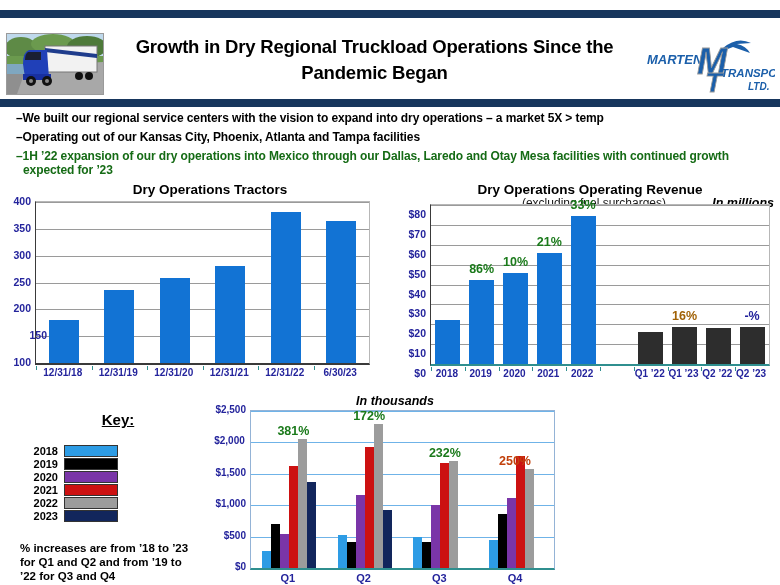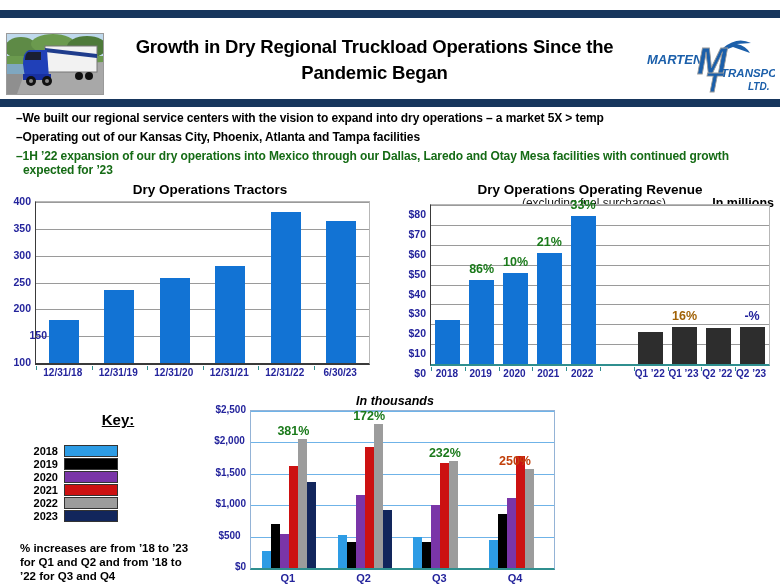--- a/index.html
+++ b/index.html
@@ -19,21 +19,21 @@
   .bullet.green{color:#156B15;}
 
   .chart{position:absolute;}
   #chart-tractors{left:12px;top:182px;width:396px;height:202px;}
   #chart-revenue{left:404px;top:182px;width:372px;height:202px;}
   #chart-income{left:213px;top:379px;width:364px;height:206px;}
   .c-title{position:absolute;left:0;top:0;width:100%;text-align:center;
            font-weight:bold;font-size:13.5px;color:#000;white-space:nowrap;}
   .c-sub{position:absolute;left:40px;top:14px;width:300px;text-align:center;
          font-weight:normal;font-size:12px;color:#1a1a1a;}
-  .c-units{position:absolute;right:2px;top:14px;font-weight:bold;
+  .c-units{position:absolute;right:2px;top:14px;font-style:italic;font-weight:bold;
            font-size:12.5px;color:#000;}
   .c-units2{position:absolute;left:0;top:15px;width:100%;text-align:center;
             font-style:italic;font-weight:bold;font-size:12.5px;color:#000;}
 
   .ylab{font-weight:bold;color:#24249C;}
   .y1{font-size:10.5px;} .y2{font-size:10.5px;margin-top:10px;} .y3{font-size:10px;}
   .xlab{font-weight:bold;color:#24249C;}
   .x1{font-size:10px;} .x2{font-size:10px;} .x3{font-size:11px;}
   .pct{font-weight:bold;font-size:12.5px;white-space:nowrap;transform:translateX(-50%);}
 
@@ -226,21 +226,21 @@
         <div style="position: absolute; left: 247.125px; bottom: 0px; width: 9px; height: 54.008px; background: rgb(0, 0, 0);"></div>
         <div style="position: absolute; left: 256.125px; bottom: 0px; width: 9px; height: 69.708px; background: rgb(122, 53, 168);"></div>
         <div style="position: absolute; left: 265.125px; bottom: 0px; width: 9px; height: 112.412px; background: rgb(204, 17, 17);"></div>
         <div style="position: absolute; left: 274.125px; bottom: 0px; width: 9px; height: 98.596px; background: rgb(156, 156, 156);"></div>
         <div class="pct" style="position: absolute; left: 42.375px; top: 13.26px; color: rgb(27, 122, 27);">381%</div>
         <div class="pct" style="position: absolute; left: 118.125px; top: -1.812px; color: rgb(27, 122, 27);">172%</div>
         <div class="pct" style="position: absolute; left: 193.875px; top: 35.24px; color: rgb(27, 122, 27);">232%</div>
         <div class="pct" style="position: absolute; left: 264px; top: 43.404px; color: #c2410c;">250%</div>
       </div>
       <div class="ylab y3" style="position: absolute; left: 0px; top: 182px; width: 33px; text-align: right;">$0</div>
-      <div class="ylab y3" style="position: absolute; left: 0px; top: 150.6px; width: 33px; text-align: center;">$500</div>
+      <div class="ylab y3" style="position: absolute; left: 0px; top: 150.6px; width: 33px; text-align: right;">$500</div>
       <div class="ylab y3" style="position: absolute; left: 0px; top: 119.2px; width: 33px; text-align: right;">$1,000</div>
       <div class="ylab y3" style="position: absolute; left: 0px; top: 87.8px; width: 33px; text-align: right;">$1,500</div>
       <div class="ylab y3" style="position: absolute; left: 0px; top: 56.4px; width: 33px; text-align: center;">$2,000</div>
       <div class="ylab y3" style="position: absolute; left: 0px; top: 25px; width: 33px; text-align: right;">$2,500</div>
       <div class="xlab x3" style="position: absolute; left: 37px; top: 193px; width: 75.75px; text-align: center;">Q1</div>
       <div class="xlab x3" style="position: absolute; left: 112.75px; top: 193px; width: 75.75px; text-align: center;">Q2</div>
       <div class="xlab x3" style="position: absolute; left: 188.5px; top: 193px; width: 75.75px; text-align: center;">Q3</div>
       <div class="xlab x3" style="position: absolute; left: 264.25px; top: 193px; width: 75.75px; text-align: center;">Q4</div>
     </div>
 
@@ -269,17 +269,17 @@
         </div>
         <div class="key-row">
           <div class="key-label">2023</div>
           <div class="key-swatch" style="background: rgb(18, 38, 92);"></div>
         </div>
       </div>
   </div>
 
   <div class="note">
     <div>% increases are from ’18 to ’23</div>
-    <div>for Q1 and Q2 and from ’18 to</div>
+    <div>for Q1 and Q2 and from ’19 to</div>
     <div>’22 for Q3 and Q4</div>
   </div>
 
 </div>
 
 </body></html>

